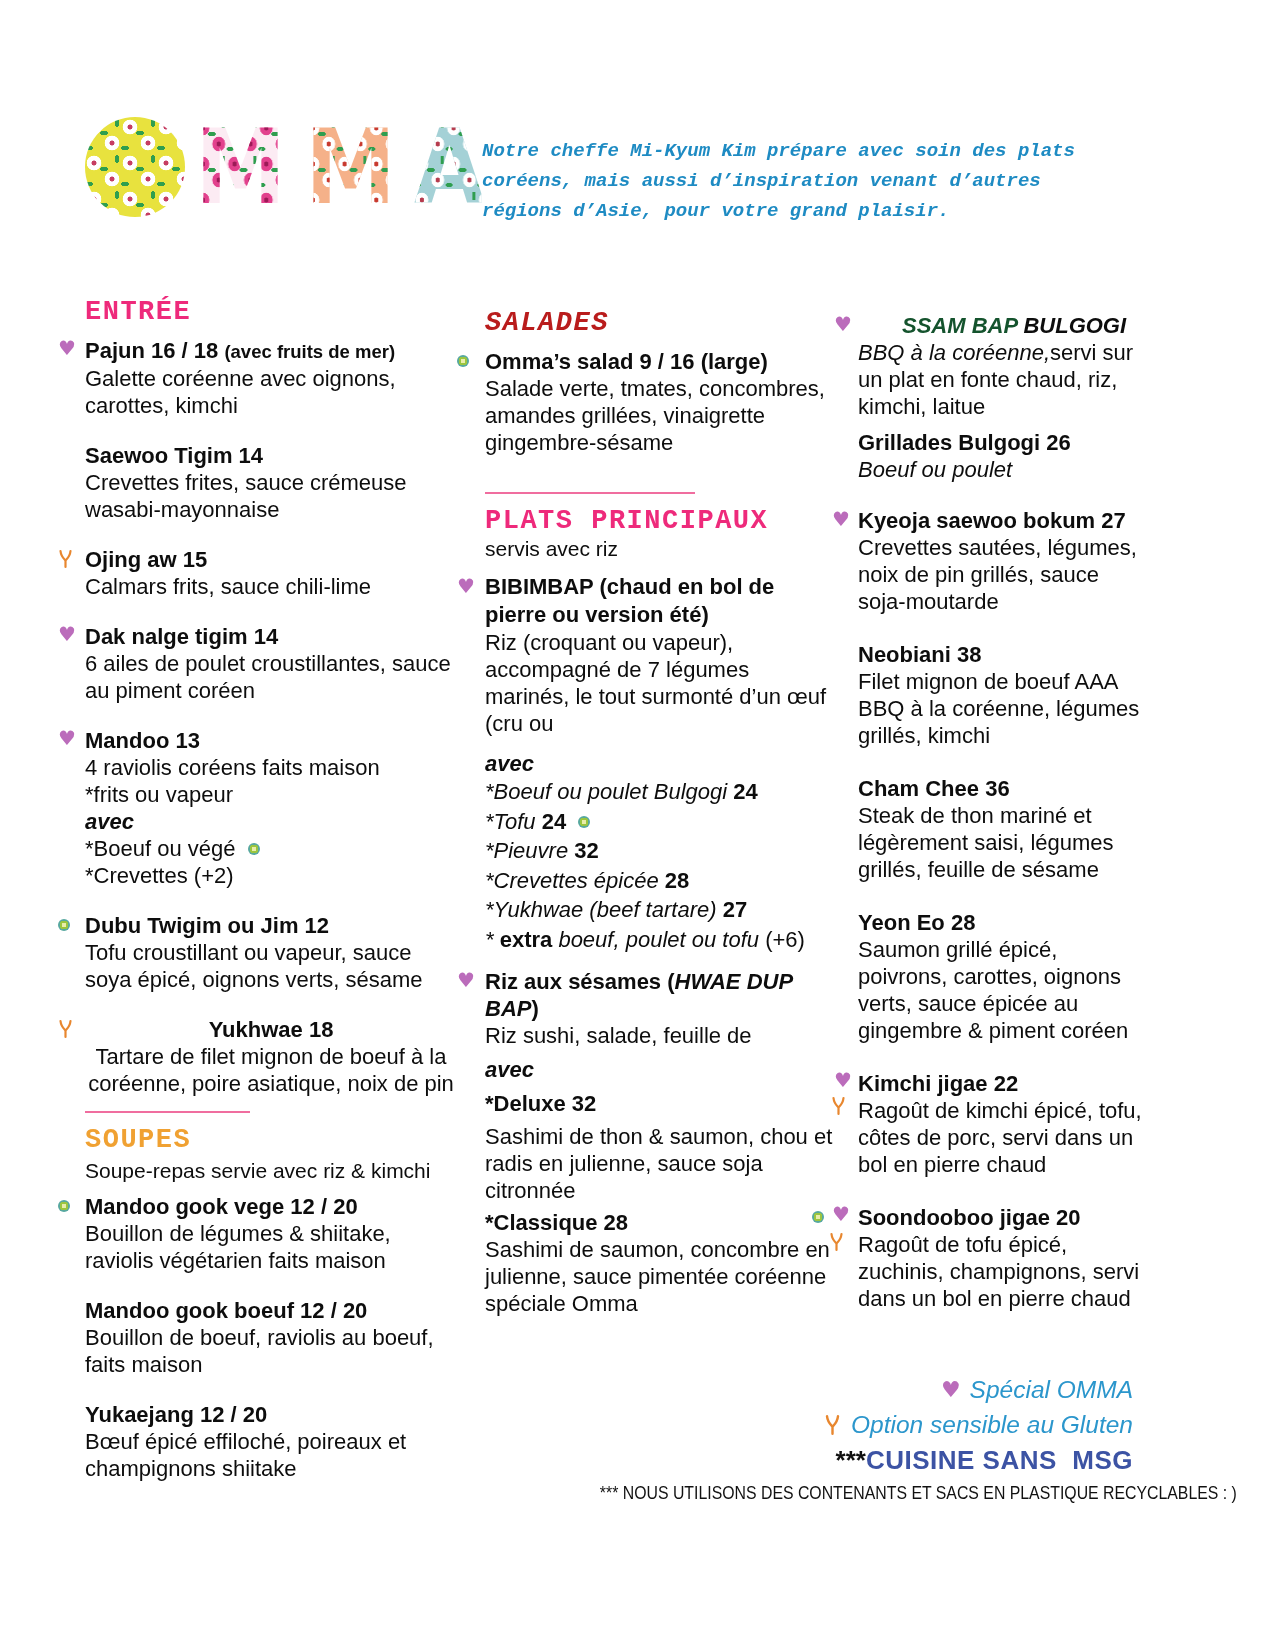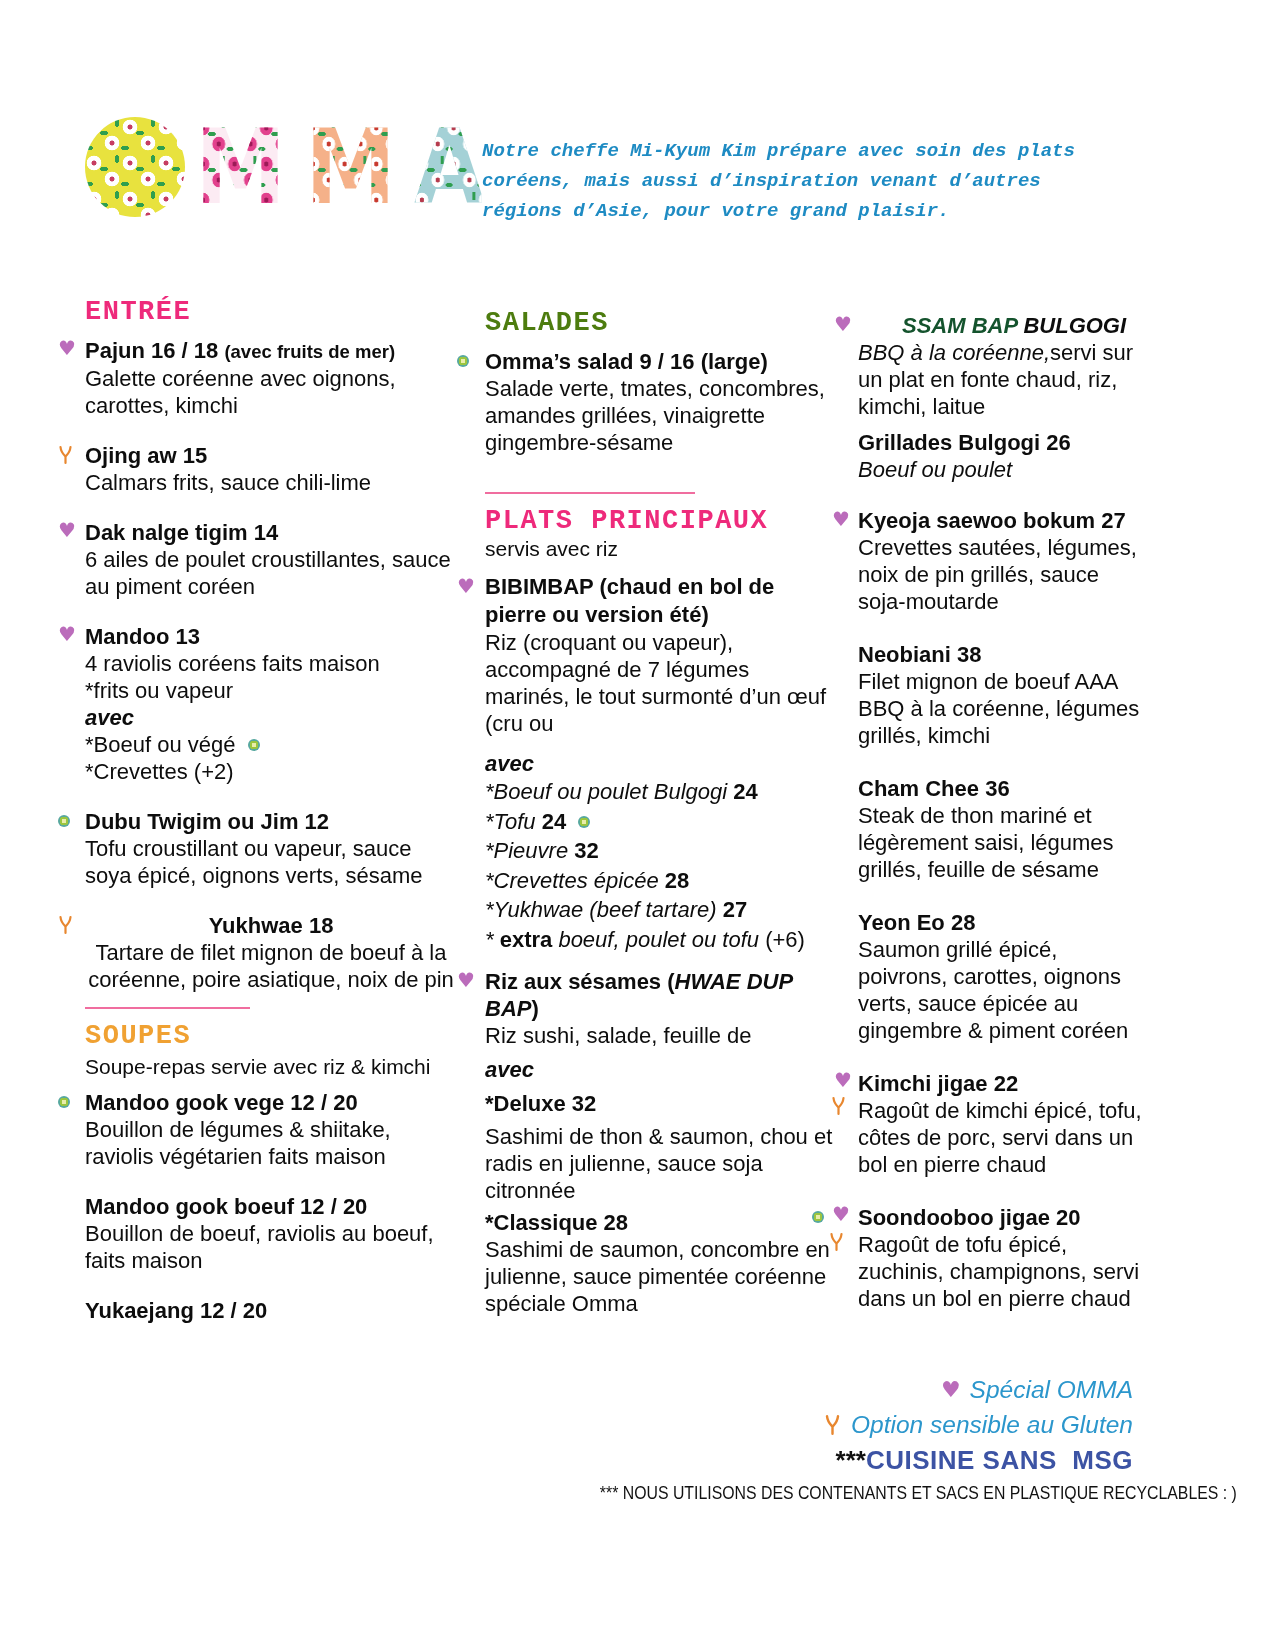--- a/index.html
+++ b/index.html
@@ -42,21 +42,21 @@
     font-size:19px;line-height:30px;color:#1e8bc3;
   }
 
   
   .hd{
     font-family:"Liberation Mono", monospace;font-weight:bold;font-size:27px;
     letter-spacing:1.5px;white-space:pre;line-height:30px;
   }
   .hd-pink{color:#ee2a7b;font-family:Liberation Mono, monospace;}
   .hd-orange{color:#f0a132;}
-  .hd-green{color:#4d7c0f;}
+  .hd-green{color:#b91c1c;font-style:italic;}
 
   
   .colL{left:85px;top:297px;width:372px;}
   .colM{left:485px;top:308px;width:350px;}
   .colR{left:858px;top:312px;width:284px;}
   .item{position:relative;margin-bottom:23px;}
   .t{font-weight:bold;font-size:22px;line-height:27px;}
   .tw{line-height:28px;}
   .d{font-size:22px;line-height:27px;}
   .note{font-size:18.5px;}
@@ -108,20 +108,24 @@
 <div class="abs colL">
 
   <div class="hd hd-pink" style="margin-bottom:10px;">ENTRÉE</div>
 
   <div class="item">
     <span class="ic heart" style="left:-27px;top:1px;">♥</span>
     <div class="t"><span>Pajun 16 / 18</span> <span class="note">(avec fruits de mer)</span></div>
     <div class="d">Galette coréenne avec oignons, carottes, kimchi</div>
   </div>
 
+  <div class="item">
+    <div class="t">Saewoo Tigim 14</div>
+    <div class="d">Crevettes frites, sauce crémeuse wasabi-mayonnaise</div>
+  </div>
 
   <div class="item">
     <svg class="ic gl" style="left:-28px;top:3px;" width="17" height="20" viewBox="0 0 17 20">
       <path d="M3.5 2 C4 7.5 6.5 9.5 8.5 11.5 M13.5 2 C13 7.5 10.5 9.5 8.5 11.5 M8.5 11.5 L8.5 18" stroke="#e8872f" stroke-width="2.2" fill="none" stroke-linecap="round"></path>
     </svg>
     <div class="t">Ojing aw 15</div>
     <div class="d">Calmars frits, sauce chili-lime</div>
   </div>
 
   <div class="item">
@@ -165,20 +169,21 @@
     <div class="d">Bouillon de légumes &amp; shiitake, raviolis végétarien faits maison</div>
   </div>
 
   <div class="item">
     <div class="t">Mandoo gook boeuf 12 / 20</div>
     <div class="d">Bouillon de boeuf, raviolis au boeuf, faits maison</div>
   </div>
 
   <div class="item">
     <div class="t">Yukaejang 12 / 20</div>
+    <div class="d">Bœuf épicé effiloché, poireaux et champignons shiitake</div>
   </div>
 
 </div>
 
 <div class="abs colM">
 
   <div class="hd hd-green" style="margin-bottom:10px;">SALADES</div>
 
   <div class="item" style="margin-bottom:36px;">
     <span class="ic vdot" style="left:-28px;top:7px;"></span>

